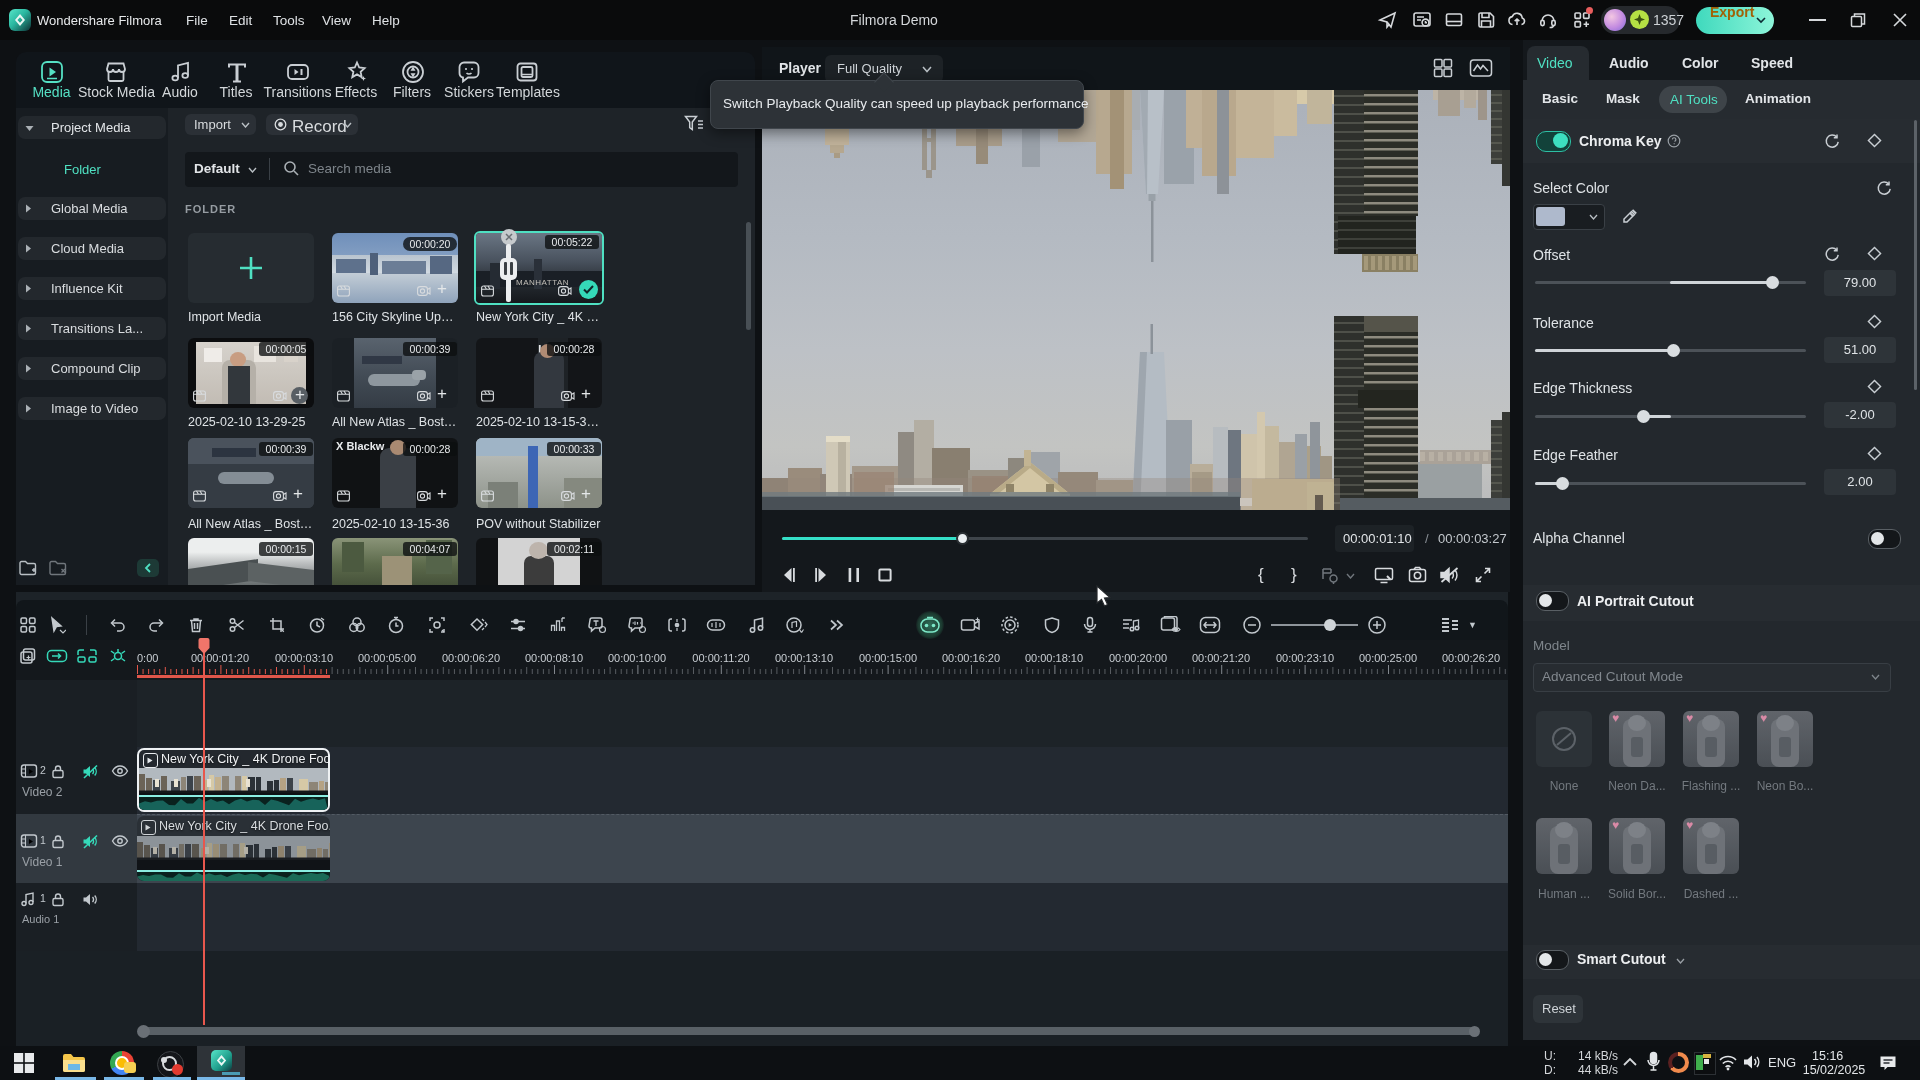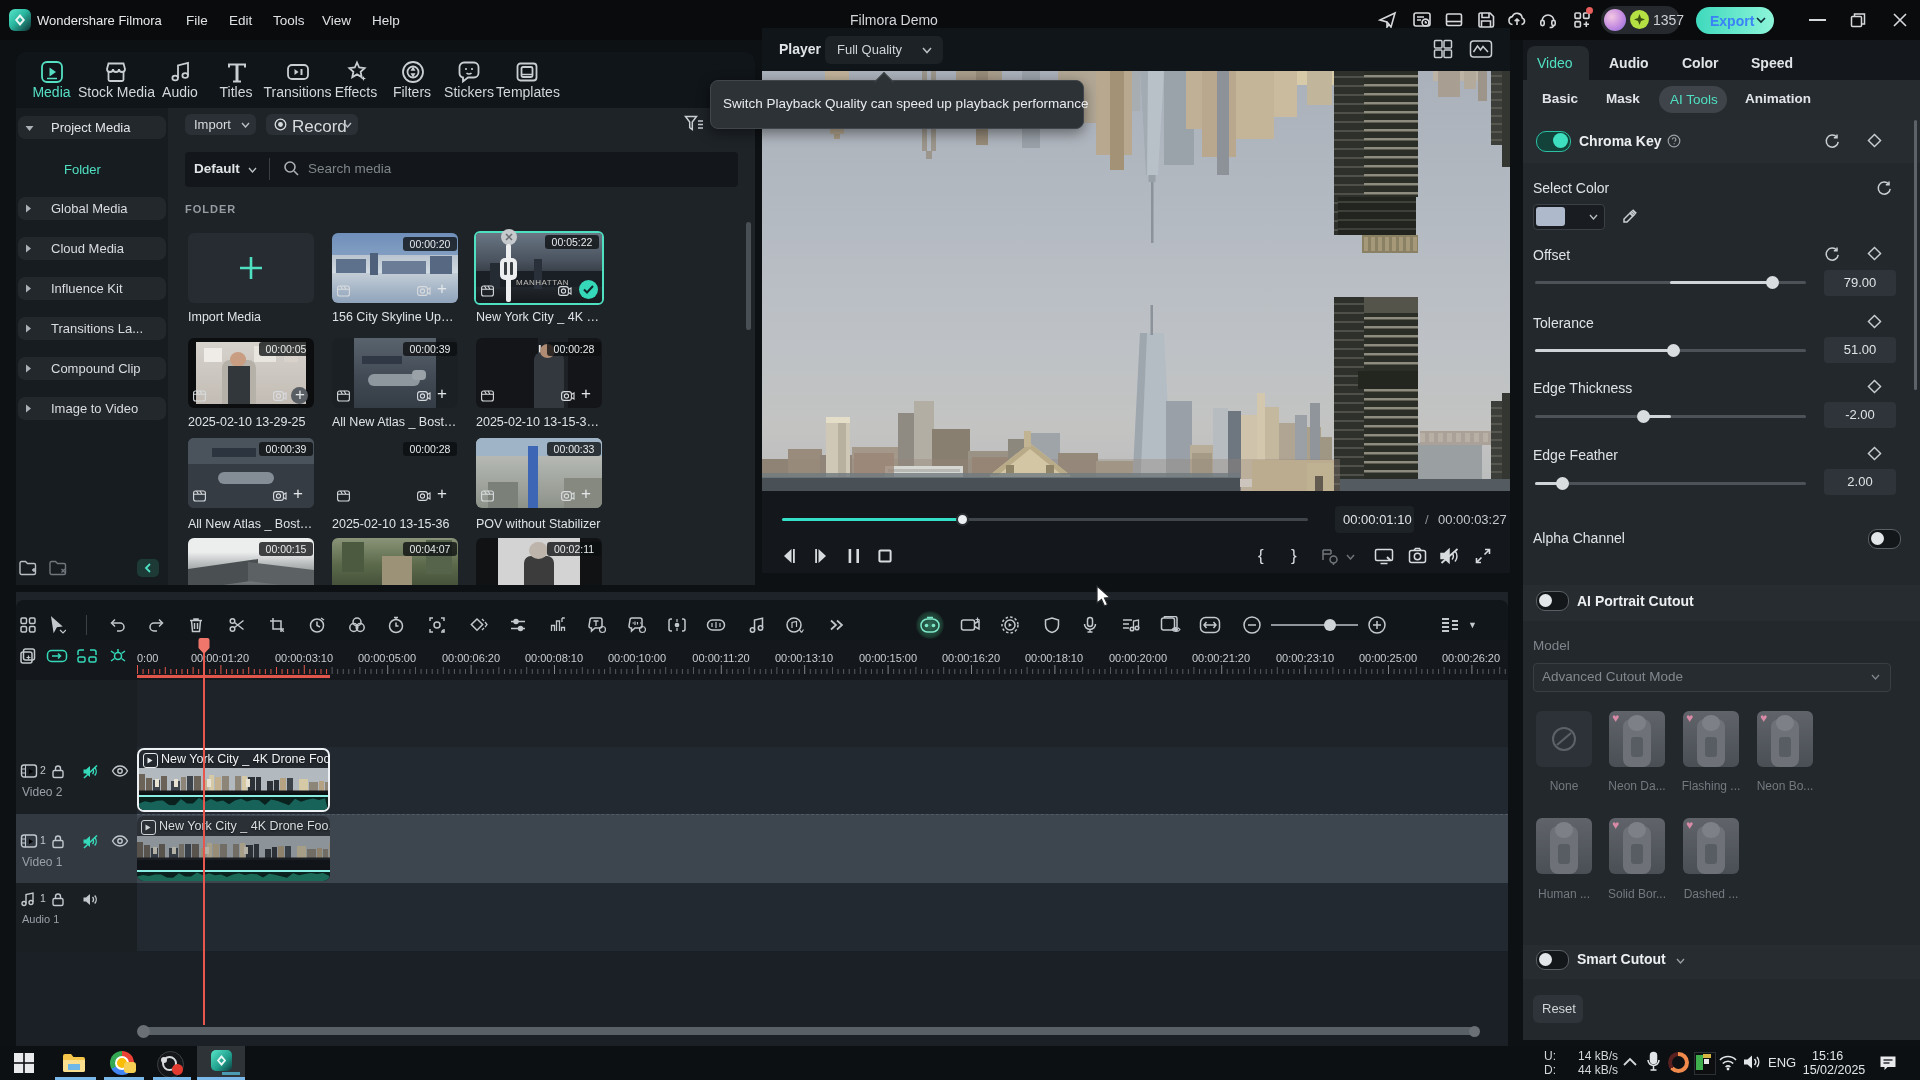--- a/index.html
+++ b/index.html
@@ -67,21 +67,21 @@
     </svg>
   <div class="abs" style="left:1586px;top:7px;width:7px;height:7px;border-radius:50%;background:#e85d5d;"></div>
   <div class="abs" style="left:1601px;top:6px;width:79px;height:28px;border-radius:14px;background:#26292d;"></div>
   <div class="abs" style="left:1604px;top:9px;width:22px;height:22px;border-radius:50%;background:radial-gradient(circle at 35% 35%,#f3c7e2,#c38be0 55%,#7f6ad8);"></div>
   <div class="abs" style="left:1630px;top:10px;width:19px;height:19px;border-radius:50%;background:#b5e044;"></div>
   <svg class="abs" style="left:1633px;top:13px;" width="13" height="13" viewBox="0 0 13 13">
       <path d="M6.5 1 L8 5 L12 6.5 L8 8 L6.5 12 L5 8 L1 6.5 L5 5 Z" fill="#3c5110"></path>
     </svg>
   <div class="lbl" style="left:1653px;top:12px;font-size:14px;color:#cdd1d5;">1357</div>
   <div class="abs" style="left:1696px;top:7px;width:78px;height:27px;border-radius:14px;background:linear-gradient(90deg,#3fd9bd,#8df5d9);"></div>
-  <div class="lbl" style="left:1710px;top:13px;font-size:14px;font-weight:bold;color:#3b82f6;">Export</div>
+  <div class="lbl" style="left:1710px;top:4px;font-size:14px;font-weight:bold;color:#a16207;">Export</div>
   <svg class="abs" style="left:1756px;top:16px;" width="10" height="8" viewBox="0 0 10 8">
       <path d="M1 2 L5 6 L9 2" stroke="#0c2b33" stroke-width="1.6" fill="none"></path>
     </svg>
   <div class="abs" style="left:1809px;top:19px;width:17px;height:2px;background:#d6d9dc;"></div>
   <svg class="abs" style="left:1850px;top:12px;" width="16" height="16" viewBox="0 0 16 16" fill="none" stroke="#d6d9dc" stroke-width="1.5">
       <rect x="1.5" y="4.5" width="10" height="10" rx="1"></rect>
       <path d="M4.5 4.5 v-2.5 h10 v10 h-2.5"></path>
     </svg>
   <svg class="abs" style="left:1892px;top:12px;" width="16" height="16" viewBox="0 0 16 16" stroke="#d6d9dc" stroke-width="1.6">
       <path d="M2 2 L14 14 M14 2 L2 14"></path>
@@ -284,20 +284,26 @@
 
   <div class="tile" style="left:172px;top:386px;">
     <div class="abs" style="left:0;top:0;width:126px;height:70px;background:linear-gradient(180deg,#4e5860,#3a4148);"></div>
     <div class="abs" style="left:0;top:0;width:126px;height:26px;background:#4a525c;"></div>
     <div class="abs" style="left:0;top:26px;width:126px;height:44px;background:#353c44;"></div>
     <div class="abs" style="left:30px;top:34px;width:56px;height:12px;border-radius:6px;background:#848d95;"></div>
     <div class="abs" style="left:24px;top:10px;width:44px;height:9px;background:#2c3440;"></div>
   </div>
   <div class="tlabel" style="left:172px;top:465px;">All New Atlas _ Boston...</div>
 
+  <div class="tile" style="left:316px;top:386px;">
+    <div class="abs" style="left:0;top:0;width:126px;height:70px;background:#101214;"></div>
+    <div class="lbl" style="left:4px;top:2px;font-size:11px;font-weight:bold;color:#e8eaec;">X Blackw</div>
+    <div class="abs" style="left:48px;top:10px;width:36px;height:60px;background:#3a3f45;border-radius:9px 9px 0 0;"></div>
+    <div class="abs" style="left:58px;top:2px;width:16px;height:15px;border-radius:50%;background:#a98a72;"></div>
+  </div>
   <div class="tlabel" style="left:316px;top:465px;">2025-02-10 13-15-36</div>
 
   <div class="tile" style="left:460px;top:386px;">
     <div class="abs" style="left:0;top:0;width:126px;height:70px;background:linear-gradient(180deg,#c3c6c2,#a8aca6 50%,#8d9289);"></div>
     <div class="abs" style="left:0;top:0;width:126px;height:18px;background:#9fb4c6;"></div>
     <div class="abs" style="left:52px;top:8px;width:10px;height:62px;background:#3d66b5;"></div>
     <div class="abs" style="left:12px;top:44px;width:30px;height:26px;background:#7b8078;"></div>
     <div class="abs" style="left:88px;top:40px;width:38px;height:30px;background:#85897f;"></div>
   </div>
   <div class="tlabel" style="left:460px;top:465px;">POV without Stabilizer</div>
@@ -313,21 +319,21 @@
     <div class="abs" style="left:10px;top:4px;width:22px;height:30px;background:#4c5a40;"></div>
     <div class="abs" style="left:94px;top:2px;width:26px;height:34px;background:#55644a;"></div>
   </div>
   <div class="tile" style="left:460px;top:486px;height:47px;border-radius:6px 6px 0 0;">
     <div class="abs" style="left:0;top:0;width:126px;height:47px;background:#101214;"></div>
     <div class="abs" style="left:22px;top:0;width:82px;height:47px;background:#d3d3d3;"></div>
     <div class="abs" style="left:48px;top:18px;width:30px;height:29px;background:#3c3c3c;border-radius:7px 7px 0 0;"></div>
     <div class="abs" style="left:53px;top:4px;width:19px;height:17px;border-radius:50%;background:#bdb4ac;"></div>
   </div>
 
-  <div class="badge" style="left:387px;top:185px;">00:00:20</div>
+  <div class="badge" style="left:387px;top:185px;border-radius:7px;">00:00:20</div>
   <div class="badge" style="left:529px;top:183px;">00:05:22</div>
   <div class="badge" style="left:243px;top:290px;">00:00:05</div>
   <div class="badge" style="left:387px;top:290px;">00:00:39</div>
   <div class="badge" style="left:531px;top:290px;">00:00:28</div>
   <div class="badge" style="left:243px;top:390px;">00:00:39</div>
   <div class="badge" style="left:387px;top:390px;">00:00:28</div>
   <div class="badge" style="left:531px;top:390px;">00:00:33</div>
   <div class="badge" style="left:243px;top:490px;">00:00:15</div>
   <div class="badge" style="left:387px;top:490px;">00:04:07</div>
   <div class="badge" style="left:531px;top:490px;">00:02:11</div>
@@ -421,21 +427,21 @@
   <svg class="abs" style="left:489px;top:181px;" width="8" height="8" viewBox="0 0 8 8">
       <path d="M1 1 L7 7 M7 1 L1 7" stroke="#6a6f74" stroke-width="1.5"></path>
     </svg>
   <div class="abs" style="left:490px;top:192px;width:5px;height:58px;border-radius:2px;background:#eceef0;"></div>
     <div class="abs" style="left:484px;top:206px;width:17px;height:22px;border-radius:5px;background:#eceef0;"></div>
   <div class="abs" style="left:488px;top:210px;width:2.5px;height:13px;border-radius:1px;background:#3a3f44;"></div>
   <div class="abs" style="left:494px;top:210px;width:2.5px;height:13px;border-radius:1px;background:#3a3f44;"></div>
   <div class="abs" style="left:730px;top:170px;width:5px;height:108px;border-radius:3px;background:#484f55;"></div>
 </div>
 
-<div class="abs" id="player" style="left:762px;top:28px;width:748px;height:545px;background:#14181c;">
+<div class="abs" id="player" style="left:762px;top:47px;width:748px;height:545px;background:#14181c;">
   <div class="abs" style="left:0;top:0;width:748px;height:43px;background:#101519;"></div>
   <div class="lbl" style="left:17px;top:13px;font-size:14px;font-weight:bold;color:#e2e5e8;">Player</div>
   <div class="abs" style="left:63px;top:8px;width:118px;height:28px;border-radius:6px;background:#1d2226;"></div>
   <div class="lbl" style="left:75px;top:14px;font-size:13px;color:#cfd4d8;">Full Quality</div>
   <svg class="abs" style="left:160px;top:19px;" width="10" height="7" viewBox="0 0 10 7">
       <path d="M1 1 L5 5.5 L9 1" stroke="#b9bfc4" stroke-width="1.5" fill="none"></path>
     </svg>
   <svg class="abs" style="left:670px;top:10px;" width="22" height="22" viewBox="0 0 22 22" fill="none" stroke="#c9ced3" stroke-width="1.5">
       <rect x="2.5" y="2.5" width="7.5" height="7.5" rx="1"></rect>
       <rect x="12" y="2.5" width="7.5" height="7.5" rx="1"></rect>

